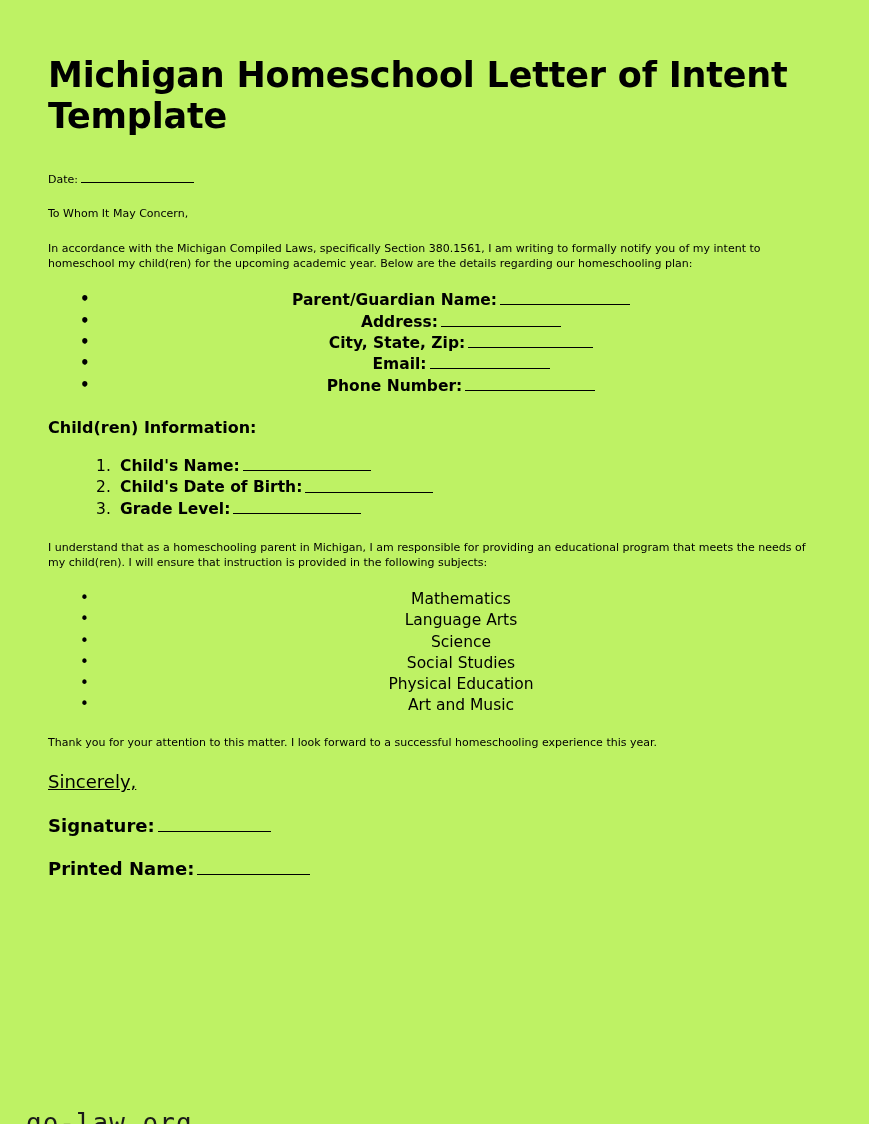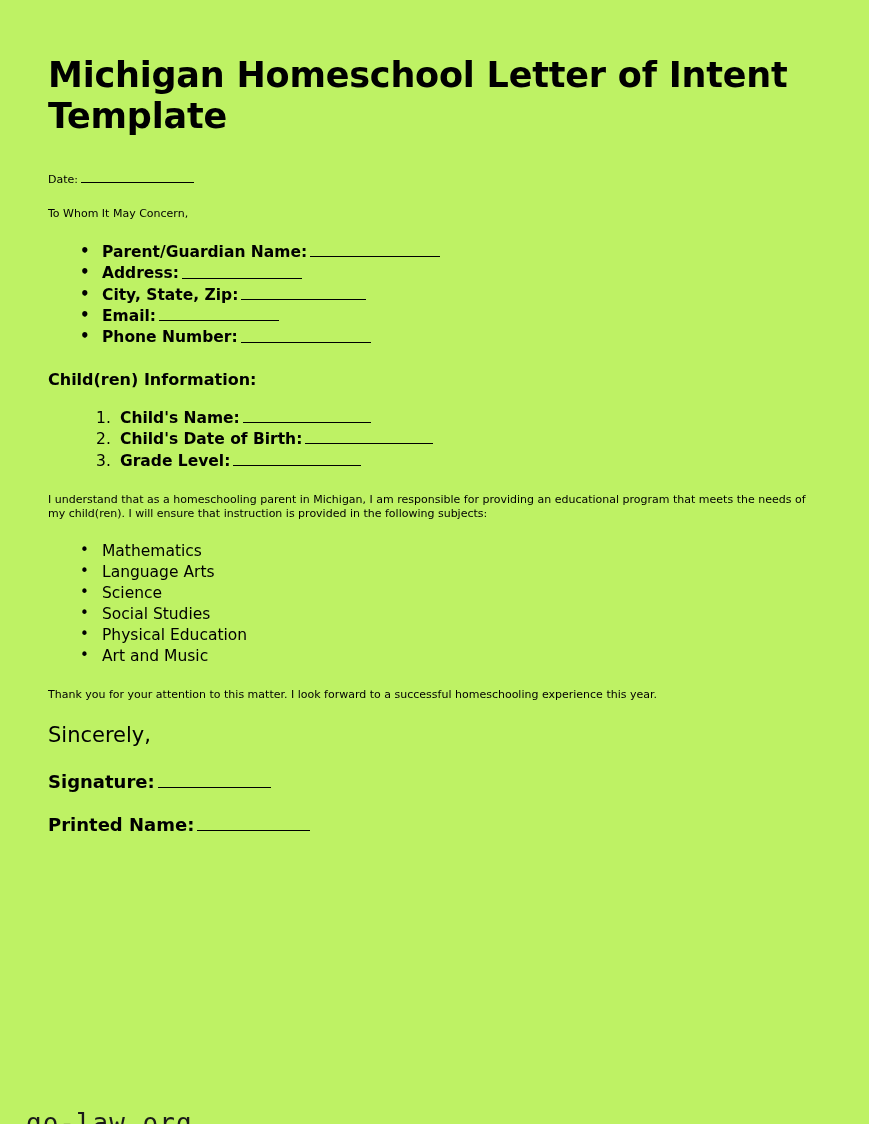--- a/index.html
+++ b/index.html
@@ -58,20 +58,21 @@
   .blank.w2 { width: 130px; }
   .blank.w3 { width: 120px; }
   .blank.w4 { width: 125px; }
   .blank.w5 { width: 128px; }
 
   ul.contact-list,
   ul.subjects-list {
     margin: 0 0 20px 0;
     padding: 0 0 0 42px;
     list-style: none;
+    text-align: center;
   }
   ul.contact-list li,
   ul.subjects-list li {
     position: relative;
     font-size: 15.5px;
     line-height: 1.36;
     padding-left: 12px;
     color: #000;
   }
   ul.contact-list li::before,
@@ -109,23 +110,24 @@
     counter-increment: childnum;
     padding-left: 2px;
   }
   ol.children-list li::before {
     content: counter(childnum) ".";
     position: absolute;
     left: -22px;
     font-weight: normal;
   }
   .closing-line {
-    font-size: 21px;
+    font-size: 18px;
     line-height: 1.33;
     margin: 0 0 20px 0;
+    text-decoration: underline;
   }
   .sig-line {
     font-size: 18px;
     font-weight: bold;
     line-height: 1.33;
     margin: 0 0 19px 0;
   }
   .sig-line.last {
     margin-bottom: 0;
   }
@@ -147,20 +149,21 @@
   <div class="content">
 
     <h1 class="doc-title">Michigan Homeschool Letter of Intent Template</h1>
 
     <p class="para">
       <span>Date:</span><span class="blank w1"></span>
     </p>
 
     <p class="para">To Whom It May Concern,</p>
 
+    <p class="para tight">In accordance with the Michigan Compiled Laws, specifically Section 380.1561, I am writing to formally notify you of my intent to homeschool my child(ren) for the upcoming academic year. Below are the details regarding our homeschooling plan:</p>
 
     <ul class="contact-list">
       <li><span>Parent/Guardian Name:</span><span class="blank w2"></span></li>
       <li><span>Address:</span><span class="blank w3"></span></li>
       <li><span>City, State, Zip:</span><span class="blank w4"></span></li>
       <li><span>Email:</span><span class="blank w3"></span></li>
       <li><span>Phone Number:</span><span class="blank w2"></span></li>
     </ul>
 
     <h2 class="section-head">Child(ren) Information:</h2>

